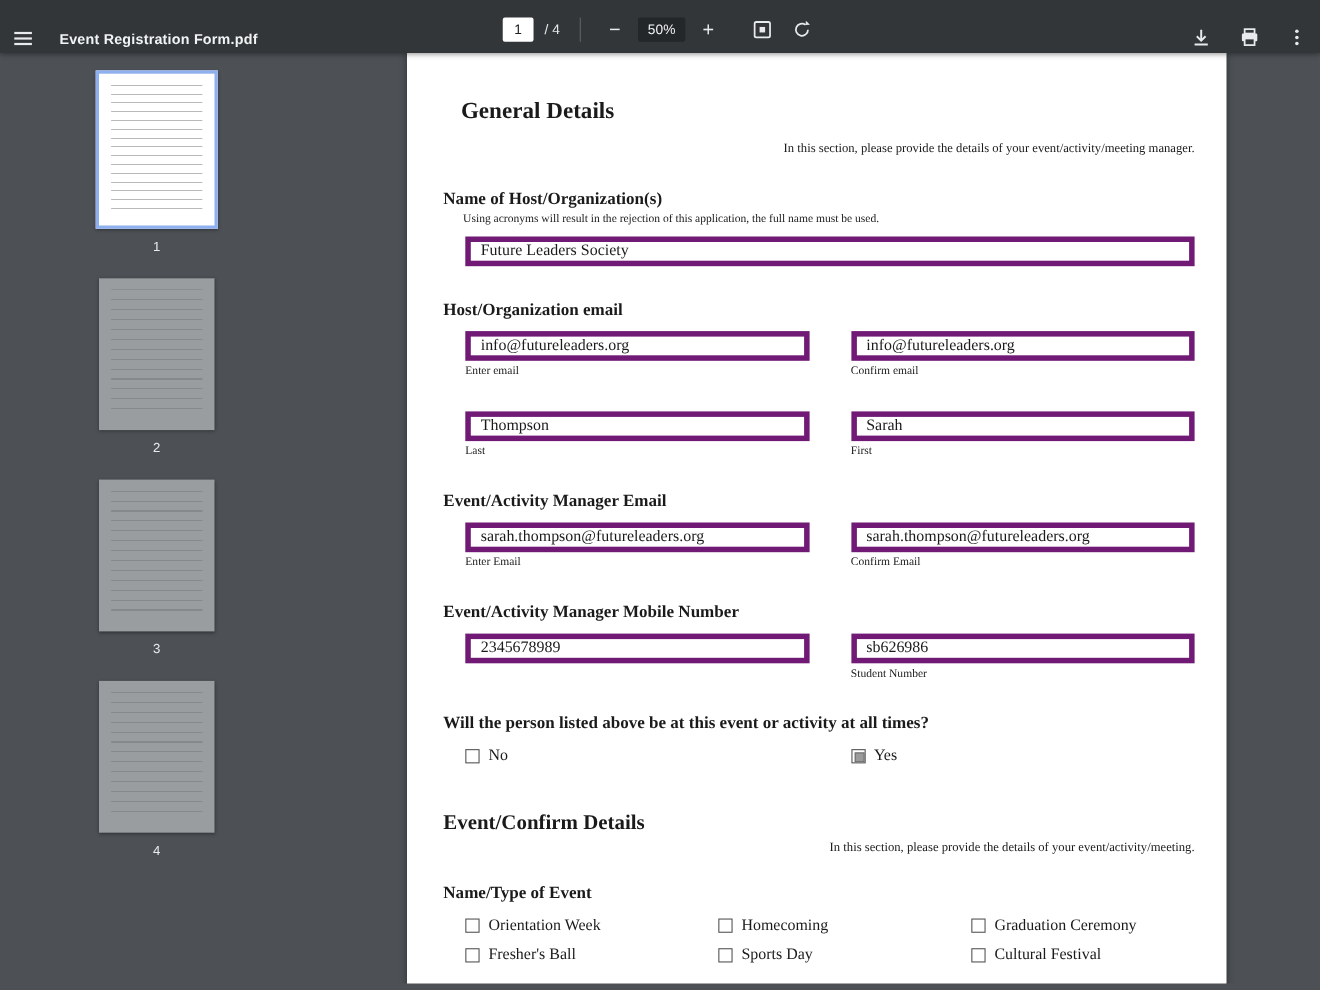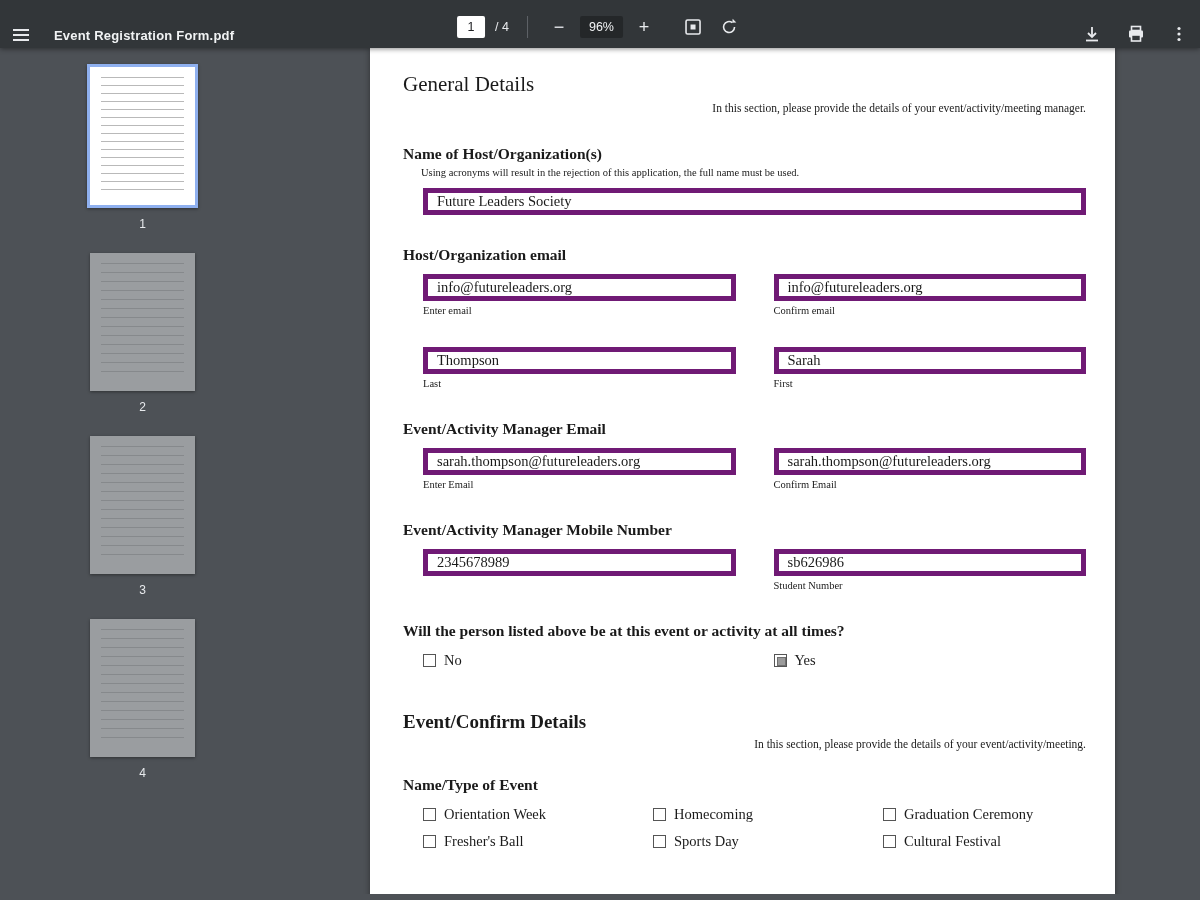--- a/index.html
+++ b/index.html
@@ -65,21 +65,21 @@
 
   
   .viewer { flex:1; display:flex; justify-content:center; overflow:hidden; }
   .page {
     width:745px; min-height:1300px; background:#fff;
     box-shadow:0 1px 6px rgba(0,0,0,.4);
     padding:24px 29px 0 33px;
     font-family:"Liberation Serif", serif; color:#1a1a1a;
   }
 
-  .sec-title { font-size:21px; font-weight:normal; margin:0; }
+  .sec-title { font-size:21px; font-weight:bold; margin:16px; }
   .sec-desc  { font-size:11.5px; margin:5px 0 0 0;text-align:right; }
   .field { margin-top:31px; }
   .field-label { font-size:15.5px; font-weight:bold; margin:0; }
   .field-hint  { font-size:10.5px; margin:4px 0 0 18px; }
   .inputs-row  { display:flex; gap:38px; margin:10px 0 0 20px; }
   .col { width:313px; }
   .col-full { width:664px; }
   .pdf-input {
     width:100%; height:27px; border:5px solid #701a75; background:#fff;
     font-family:"Liberation Serif", serif; font-size:14.5px; color:#1a1a1a;
@@ -120,21 +120,21 @@
         </svg>
     </button>
     <span class="tb-title">Event Registration Form.pdf</span>
   </div>
 
   <div class="tb-center">
     <input class="page-input" value="1" style="">
     <span class="page-total">/ 4</span>
     <span class="tb-sep"></span>
     <button class="icon-btn zoom-btn">−</button>
-    <span class="zoom-chip">96%</span>
+    <span class="zoom-chip">50%</span>
     <button class="icon-btn zoom-btn">+</button>
     <button class="icon-btn" style="margin-left:14px;">
       <svg width="20" height="20" viewBox="0 0 20 20" fill="none" stroke="#e8eaed" stroke-width="1.6">
           <rect x="3" y="3" width="14" height="14" rx="1.5"></rect>
           <rect x="7.5" y="7.5" width="5" height="5" fill="#e8eaed" stroke="none"></rect>
         </svg>
     </button>
     <button class="icon-btn">
       <svg width="20" height="20" viewBox="0 0 20 20" fill="none" stroke="#e8eaed" stroke-width="1.6">
           <path d="M15.5 10a5.5 5.5 0 1 1-2.2-4.4"></path>

